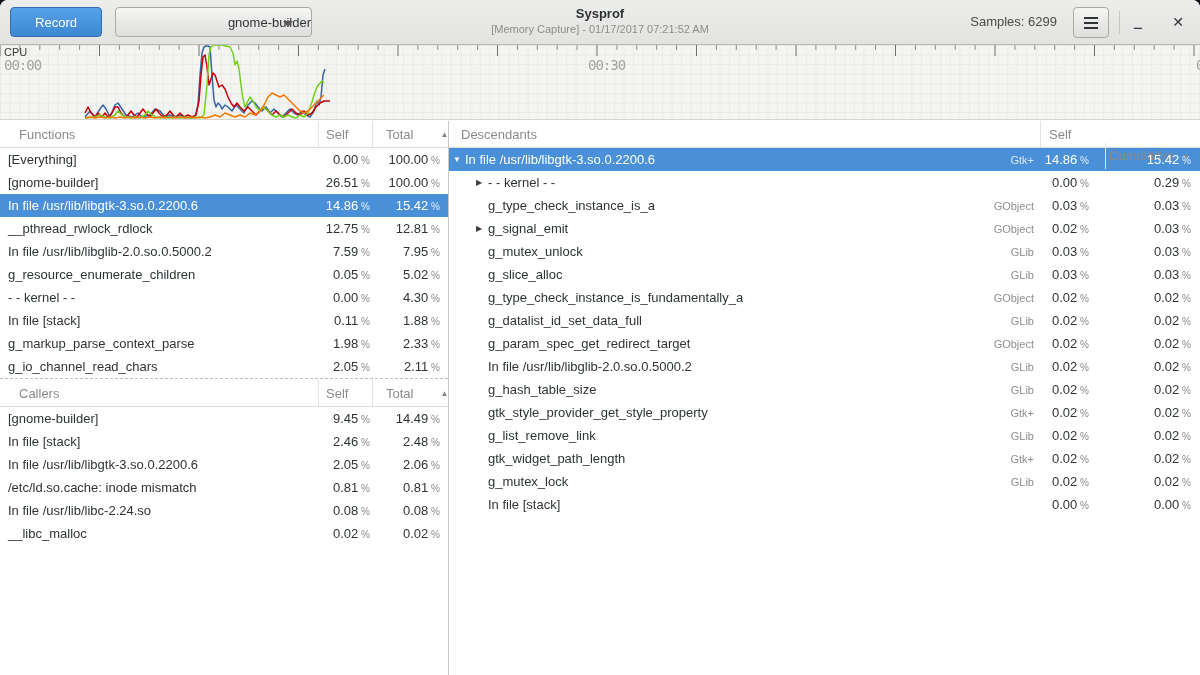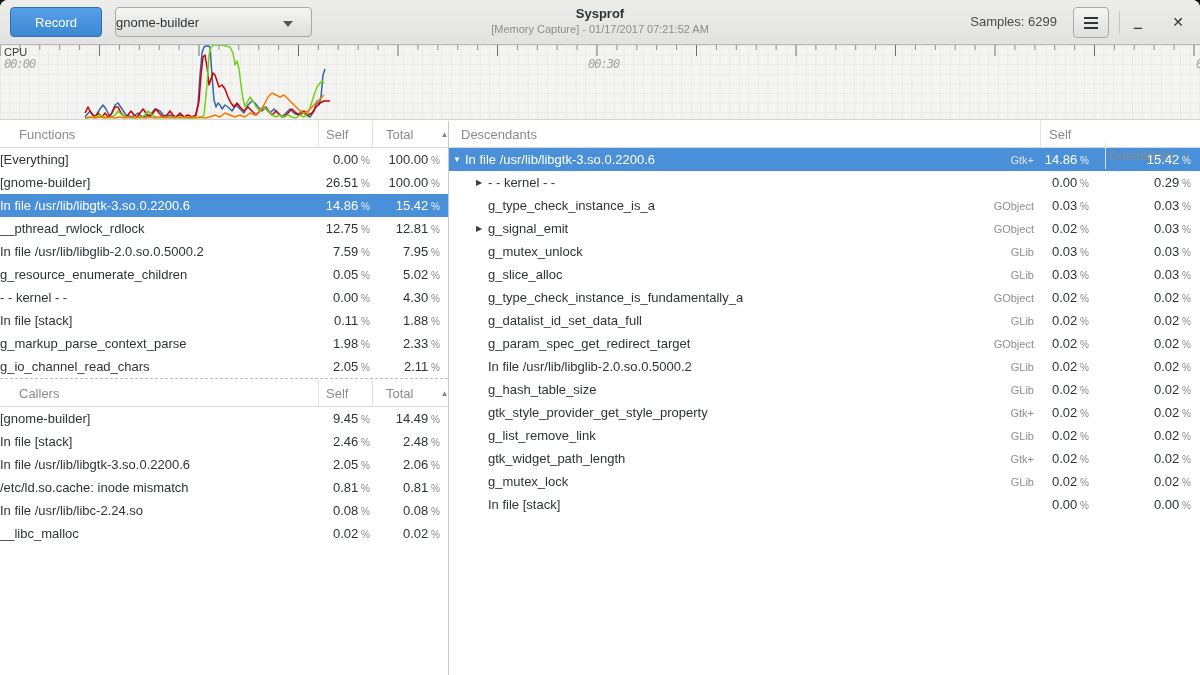--- a/index.html
+++ b/index.html
@@ -7,21 +7,21 @@
   .window { position:relative; width:1200px; height:675px; background:#fff; border-radius:8px 8px 0 0; overflow:hidden; }
 
   
   .titlebar { position:absolute; left:0; top:0; width:1200px; height:45px;
     background:linear-gradient(#ededeb,#e2e2e0); border-bottom:1px solid #b7b7b4; }
   .record { position:absolute; left:10px; top:7px; width:92px; height:30px;
     background:linear-gradient(#55a1e8,#3e87d3); border:1px solid #2f6db5; border-radius:4px;
     color:#fff; font-size:13px; font-family:inherit; cursor:pointer; }
   .appsel { position:absolute; left:115px; top:7px; width:197px; height:30px;
     background:linear-gradient(#f5f5f4,#dededc); border:1px solid #a9a9a5; border-radius:4px;
-    color:#2e3436; font-size:13px; font-family:inherit; text-align:left; cursor:pointer; }
+    color:#2e3436; font-size:13px; font-family:inherit; text-align:right; cursor:pointer;padding-left:36px; }
   .caret { position:absolute; right:18px; top:13px; width:0; height:0;
     border-left:5px solid transparent; border-right:5px solid transparent; border-top:6px solid #57595a; }
   .titles { position:absolute; left:0; right:0; top:5px; text-align:center; pointer-events:none; }
   .titles .t { font-size:13px; font-weight:bold; color:#2e3436; line-height:17px; }
   .titles .s { font-size:11px; color:#8d8d89; line-height:14px; }
   .samples { position:absolute; right:143px; top:0; height:44px; line-height:44px; font-size:13px; color:#4a4a48; }
   .menubtn { position:absolute; left:1073px; top:7px; width:36px; height:31px;
     background:linear-gradient(#f5f5f4,#dededc); border:1px solid #a9a9a5; border-radius:4px; cursor:pointer; }
   .burger { display:block; margin:0 auto; width:14px; height:2px; background:#2e3436;
     box-shadow:0 -5px 0 #2e3436, 0 5px 0 #2e3436; }
@@ -32,41 +32,41 @@
   .winbtn.cls { left:1161px; font-size:14px; line-height:44px; }
 
   
   .graph { position:absolute; left:0; top:45px; width:1200px; height:75px; overflow:hidden;
     background-color:#f4f4f3; border-bottom:1px solid #d4d4d1;
     background-image:linear-gradient(to right,#e9e9e7 1px,transparent 1px),
                      linear-gradient(to bottom,#e9e9e7 1px,transparent 1px);
     background-size:9.6px 9.6px; }
   .graph svg { position:absolute; left:0; top:0; }
   .cpu-label { position:absolute; left:4px; top:1px; font-size:11px; color:#3a3a38; z-index:3; }
-  .tlabel { position:absolute; top:12px; font-size:12px; color:#a3a39f; z-index:3; white-space:nowrap;
-    font-family:"DejaVu Sans Mono", monospace; letter-spacing:-1px;font-style:italic; }
+  .tlabel { position:absolute; top:12px; font-size:14px; color:#a3a39f; z-index:3; white-space:nowrap;
+    font-family:"DejaVu Sans Mono", monospace; letter-spacing:-1px; }
 
   
   .main { position:absolute; left:0; top:121px; width:1200px; height:554px; background:#fff; }
   .left-panel  { position:absolute; left:0; top:0; width:448px; height:554px; background:#fff; overflow:hidden; }
   .vdivider { position:absolute; left:448px; top:0; width:1px; height:554px; background:#c9c9c6; }
   .right-panel { position:absolute; left:449px; top:0; width:751px; height:554px; background:#fff; overflow:hidden; }
 
   .thead { display:flex; height:27px; background:#fff; border-bottom:1px solid #dadad7;
     font-size:13px; color:#8b8b88; align-items:center; }
   .th { height:100%; display:flex; align-items:center; }
   .sort { font-size:8px; color:#86868a; margin-left:auto; margin-right:10px; }
 
   
   .lt .name  { flex:1; padding-left:19px; }
   .lt .self  { width:54px; border-left:1px solid #e2e2df; padding-left:7px; }
   .lt .total { width:76px; border-left:1px solid #e2e2df; padding-left:13px;gap:27px; }
   .row { display:flex; height:23px; align-items:center; font-size:13px; color:#2e3436; }
   .row .cell { white-space:nowrap; overflow:hidden; }
-  .row .name { flex:1; }
+  .row .name { flex:1; padding-left:8px; }
   .row .self { width:54px; text-align:right; padding-right:2px; }
   .row .total{ width:76px; text-align:right; padding-right:8px; }
   .dashed { height:2px; border-top:1px dashed #bdbdb9; }
 
   
   .rt .name { flex:1; padding-left:12px; }
   .rt .self { width:65px; border-left:1px solid #e2e2df; padding-left:8px; }
   .rt .cum  { width:95px; border-left:1px solid #e2e2df; padding-left:3px;margin-top:43px; }
   .drow { display:flex; height:23px; align-items:center; font-size:13px; color:#2e3436; padding-left:4px; }
   .drow.depth1 { padding-left:27px; }

